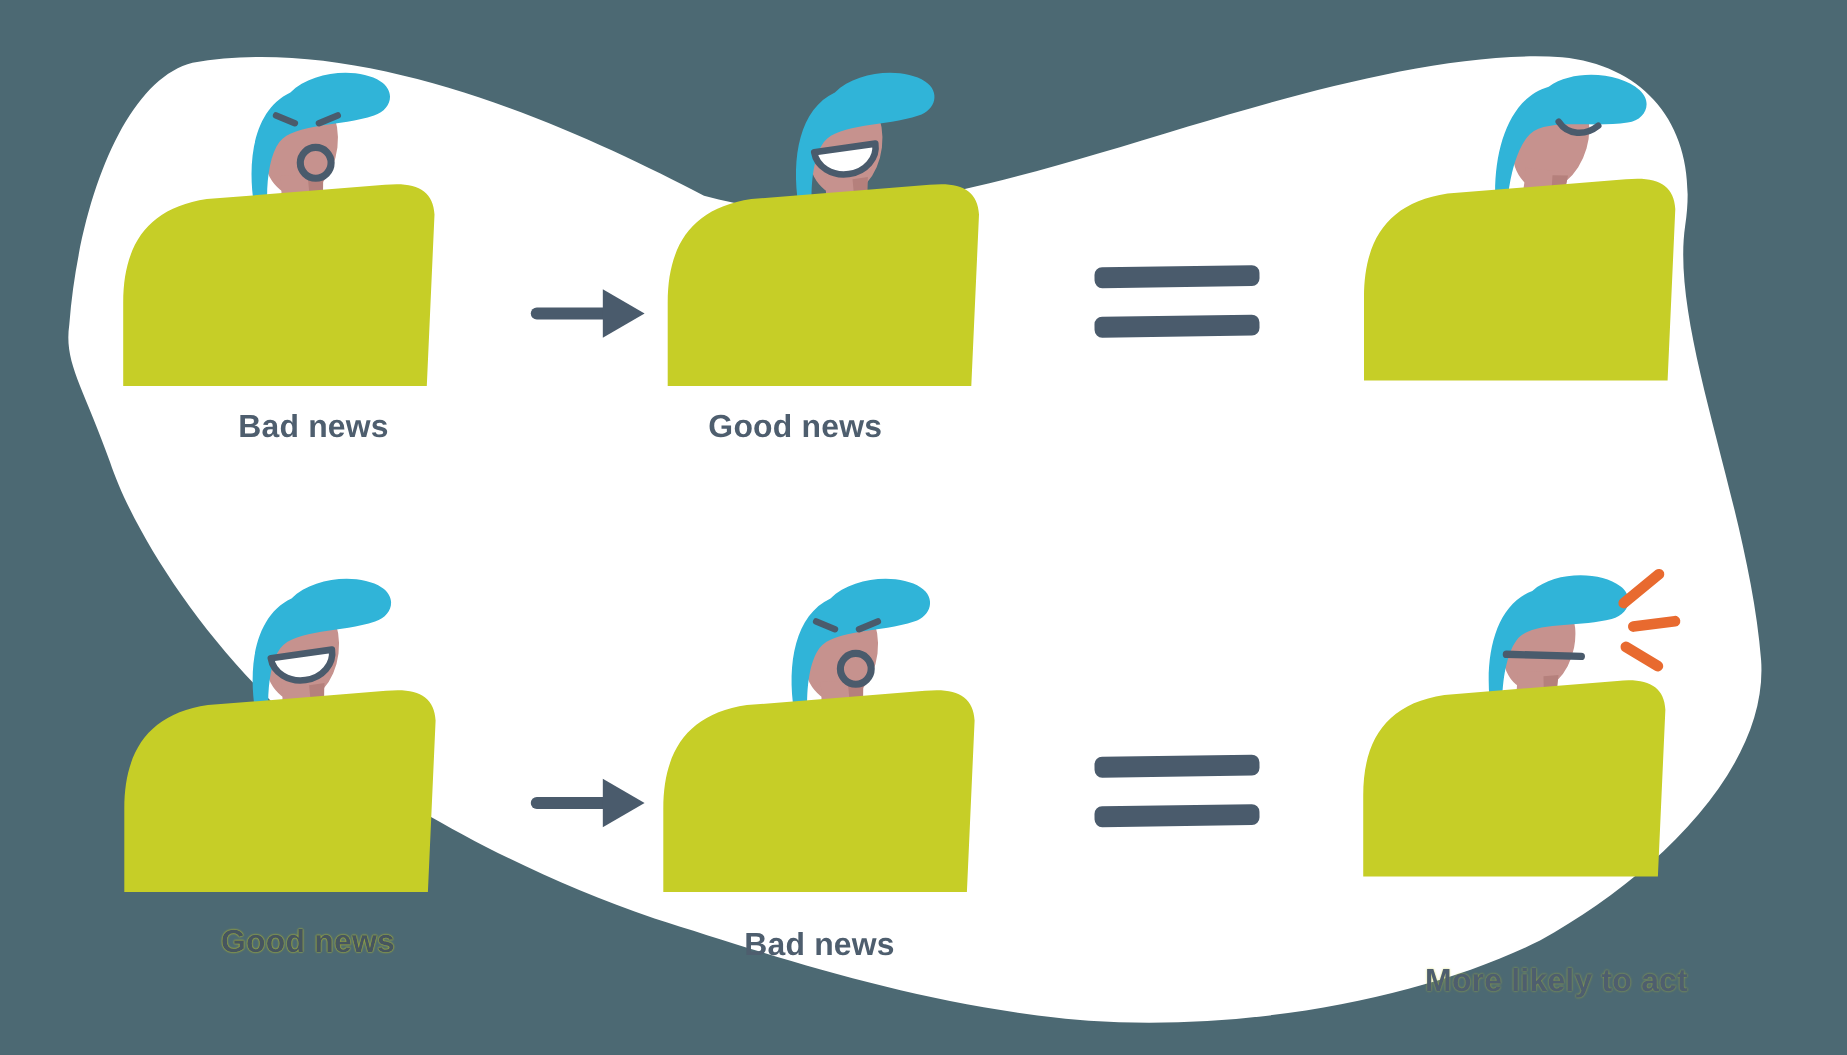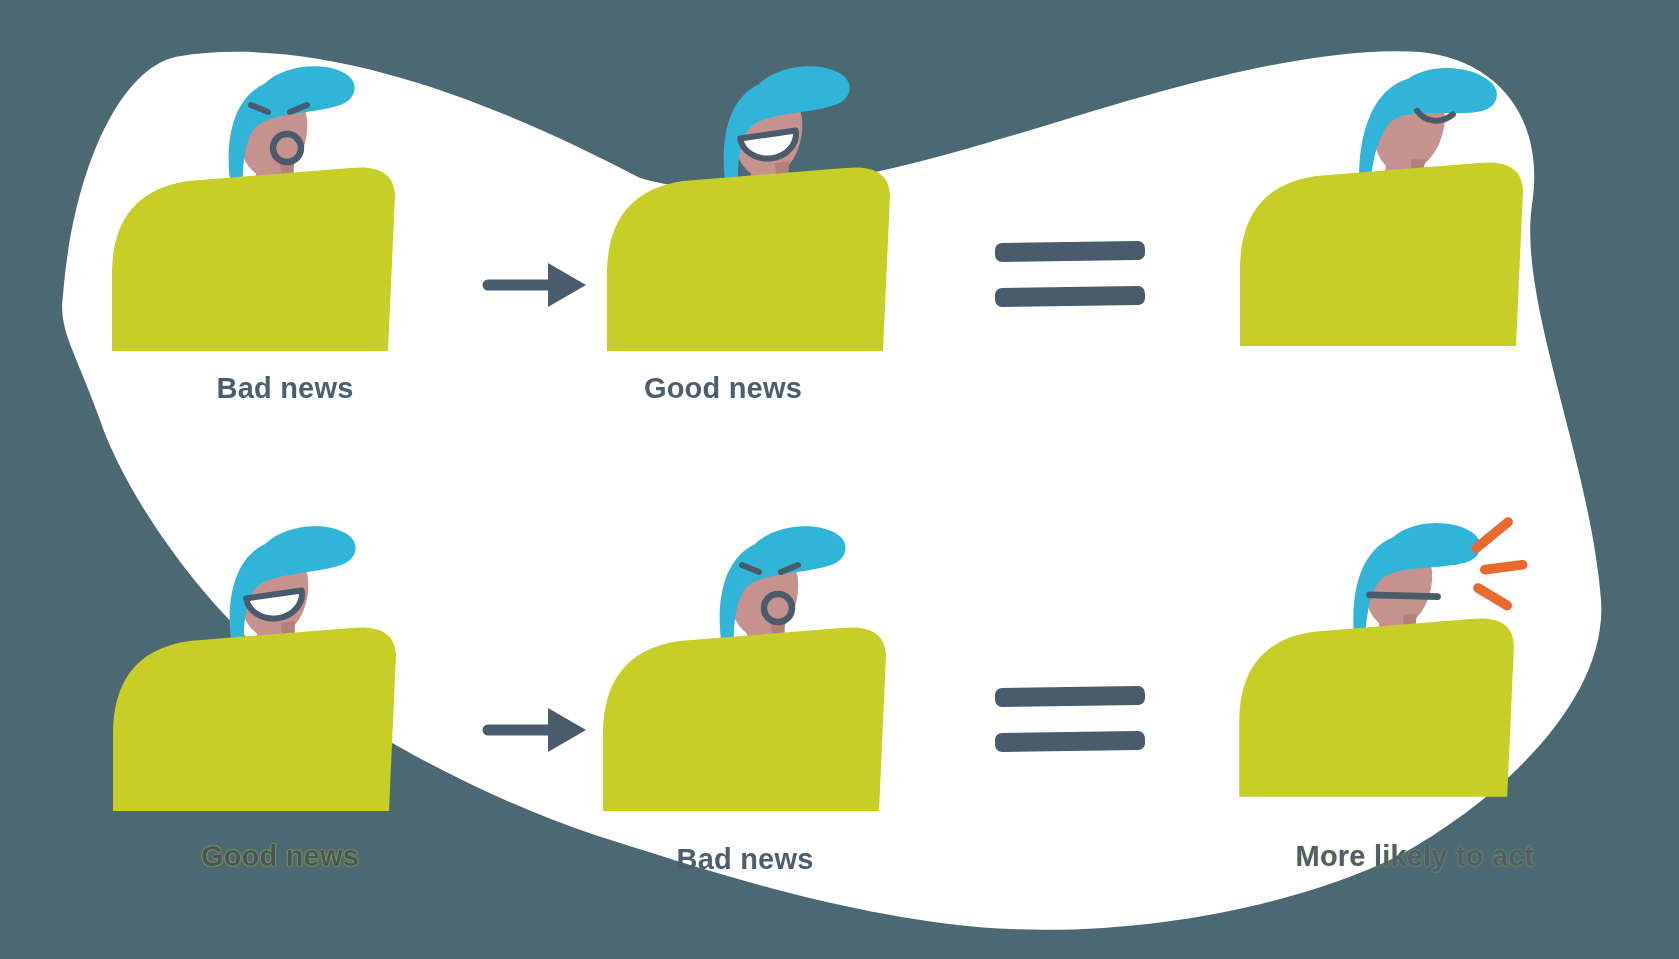--- a/index.html
+++ b/index.html
@@ -42,21 +42,21 @@
   #fig-6{left:1216px;top:505px;}
   #arrow-1{left:482px;top:255px;}
   #arrow-2{left:482px;top:700px;}
   #equals-1{left:992px;top:232px;}
   #equals-2{left:992px;top:677px;}
   #label-1{left:285px;top:372px;}
   #label-2{left:723px;top:372px;}
   #label-3{left:1315px;top:372px;}
   #label-4{left:280px;top:840px;}
   #label-5{left:745px;top:843px;}
-  #label-6{left:1395px;top:840px;padding-left:40px;}
+  #label-6{left:1395px;top:876px;padding-left:40px;}
 </style>
 </head>
 <body>
 
 <div class="canvas">
 
   <svg class="defs-holder" aria-hidden="true">
     <defs>
       <g id="p-head">
         <ellipse class="skin" cx="185" cy="75" rx="34" ry="48" transform="rotate(7 185 75)"></ellipse>

